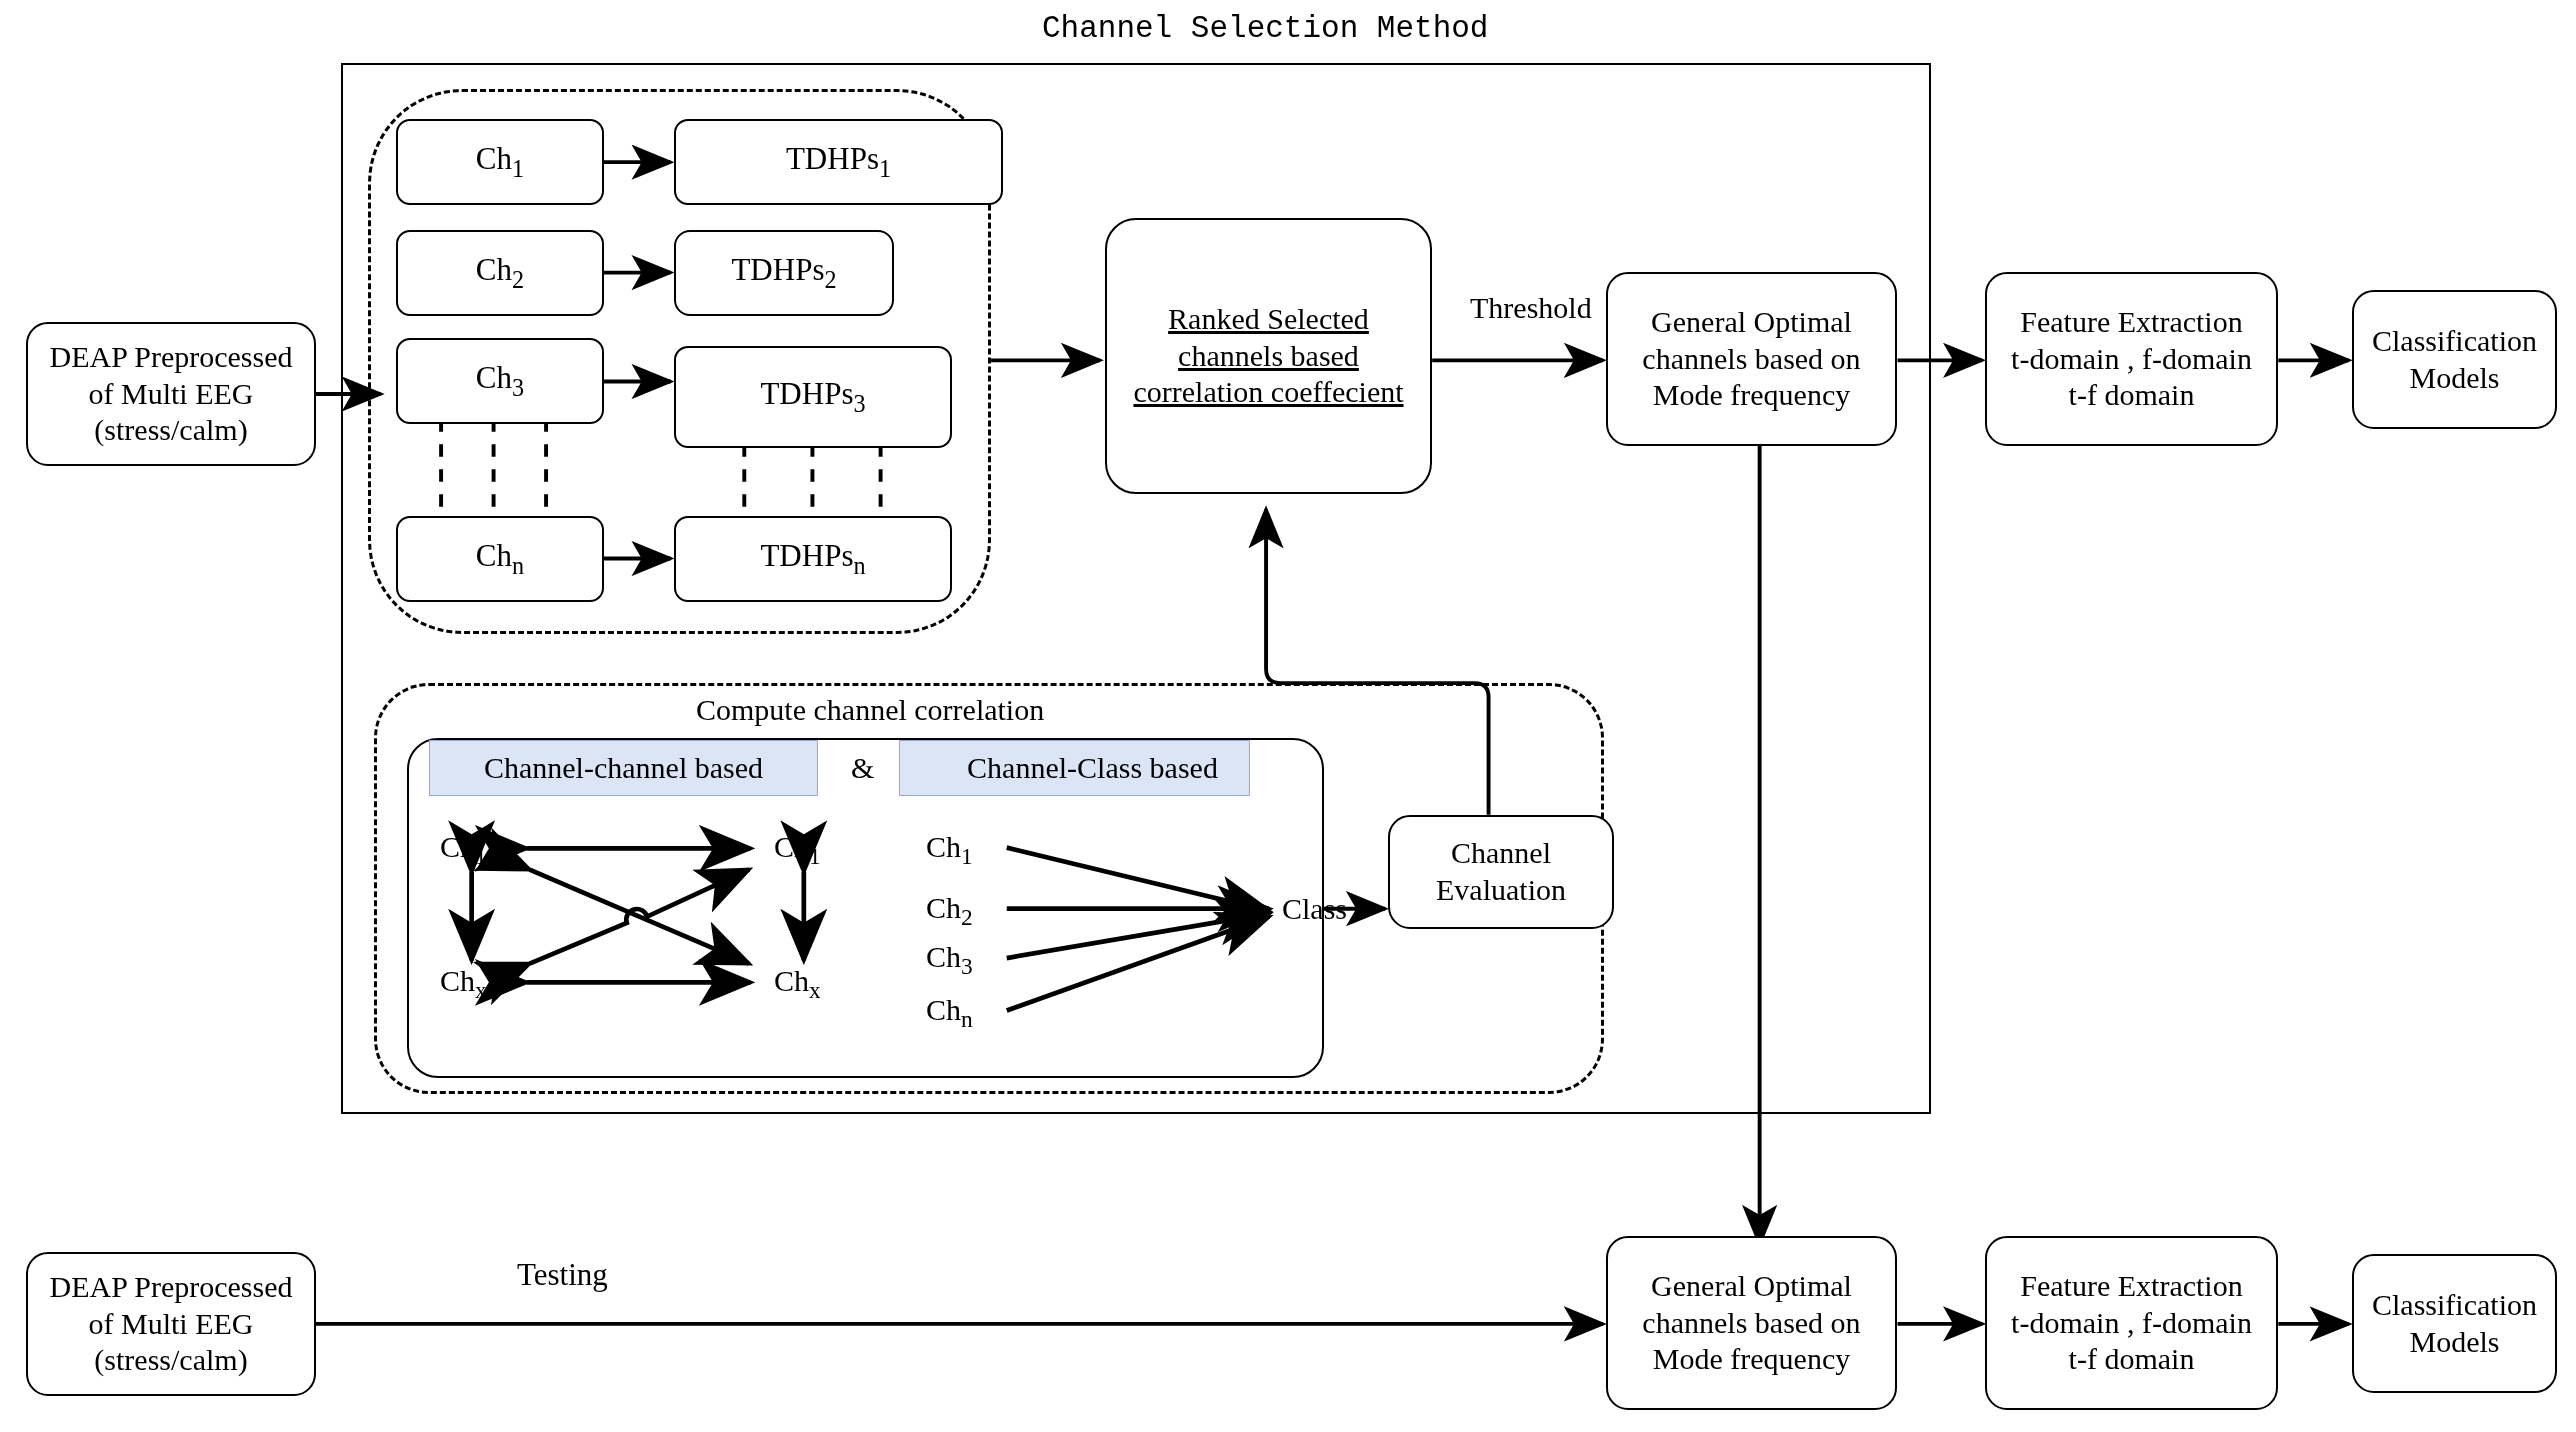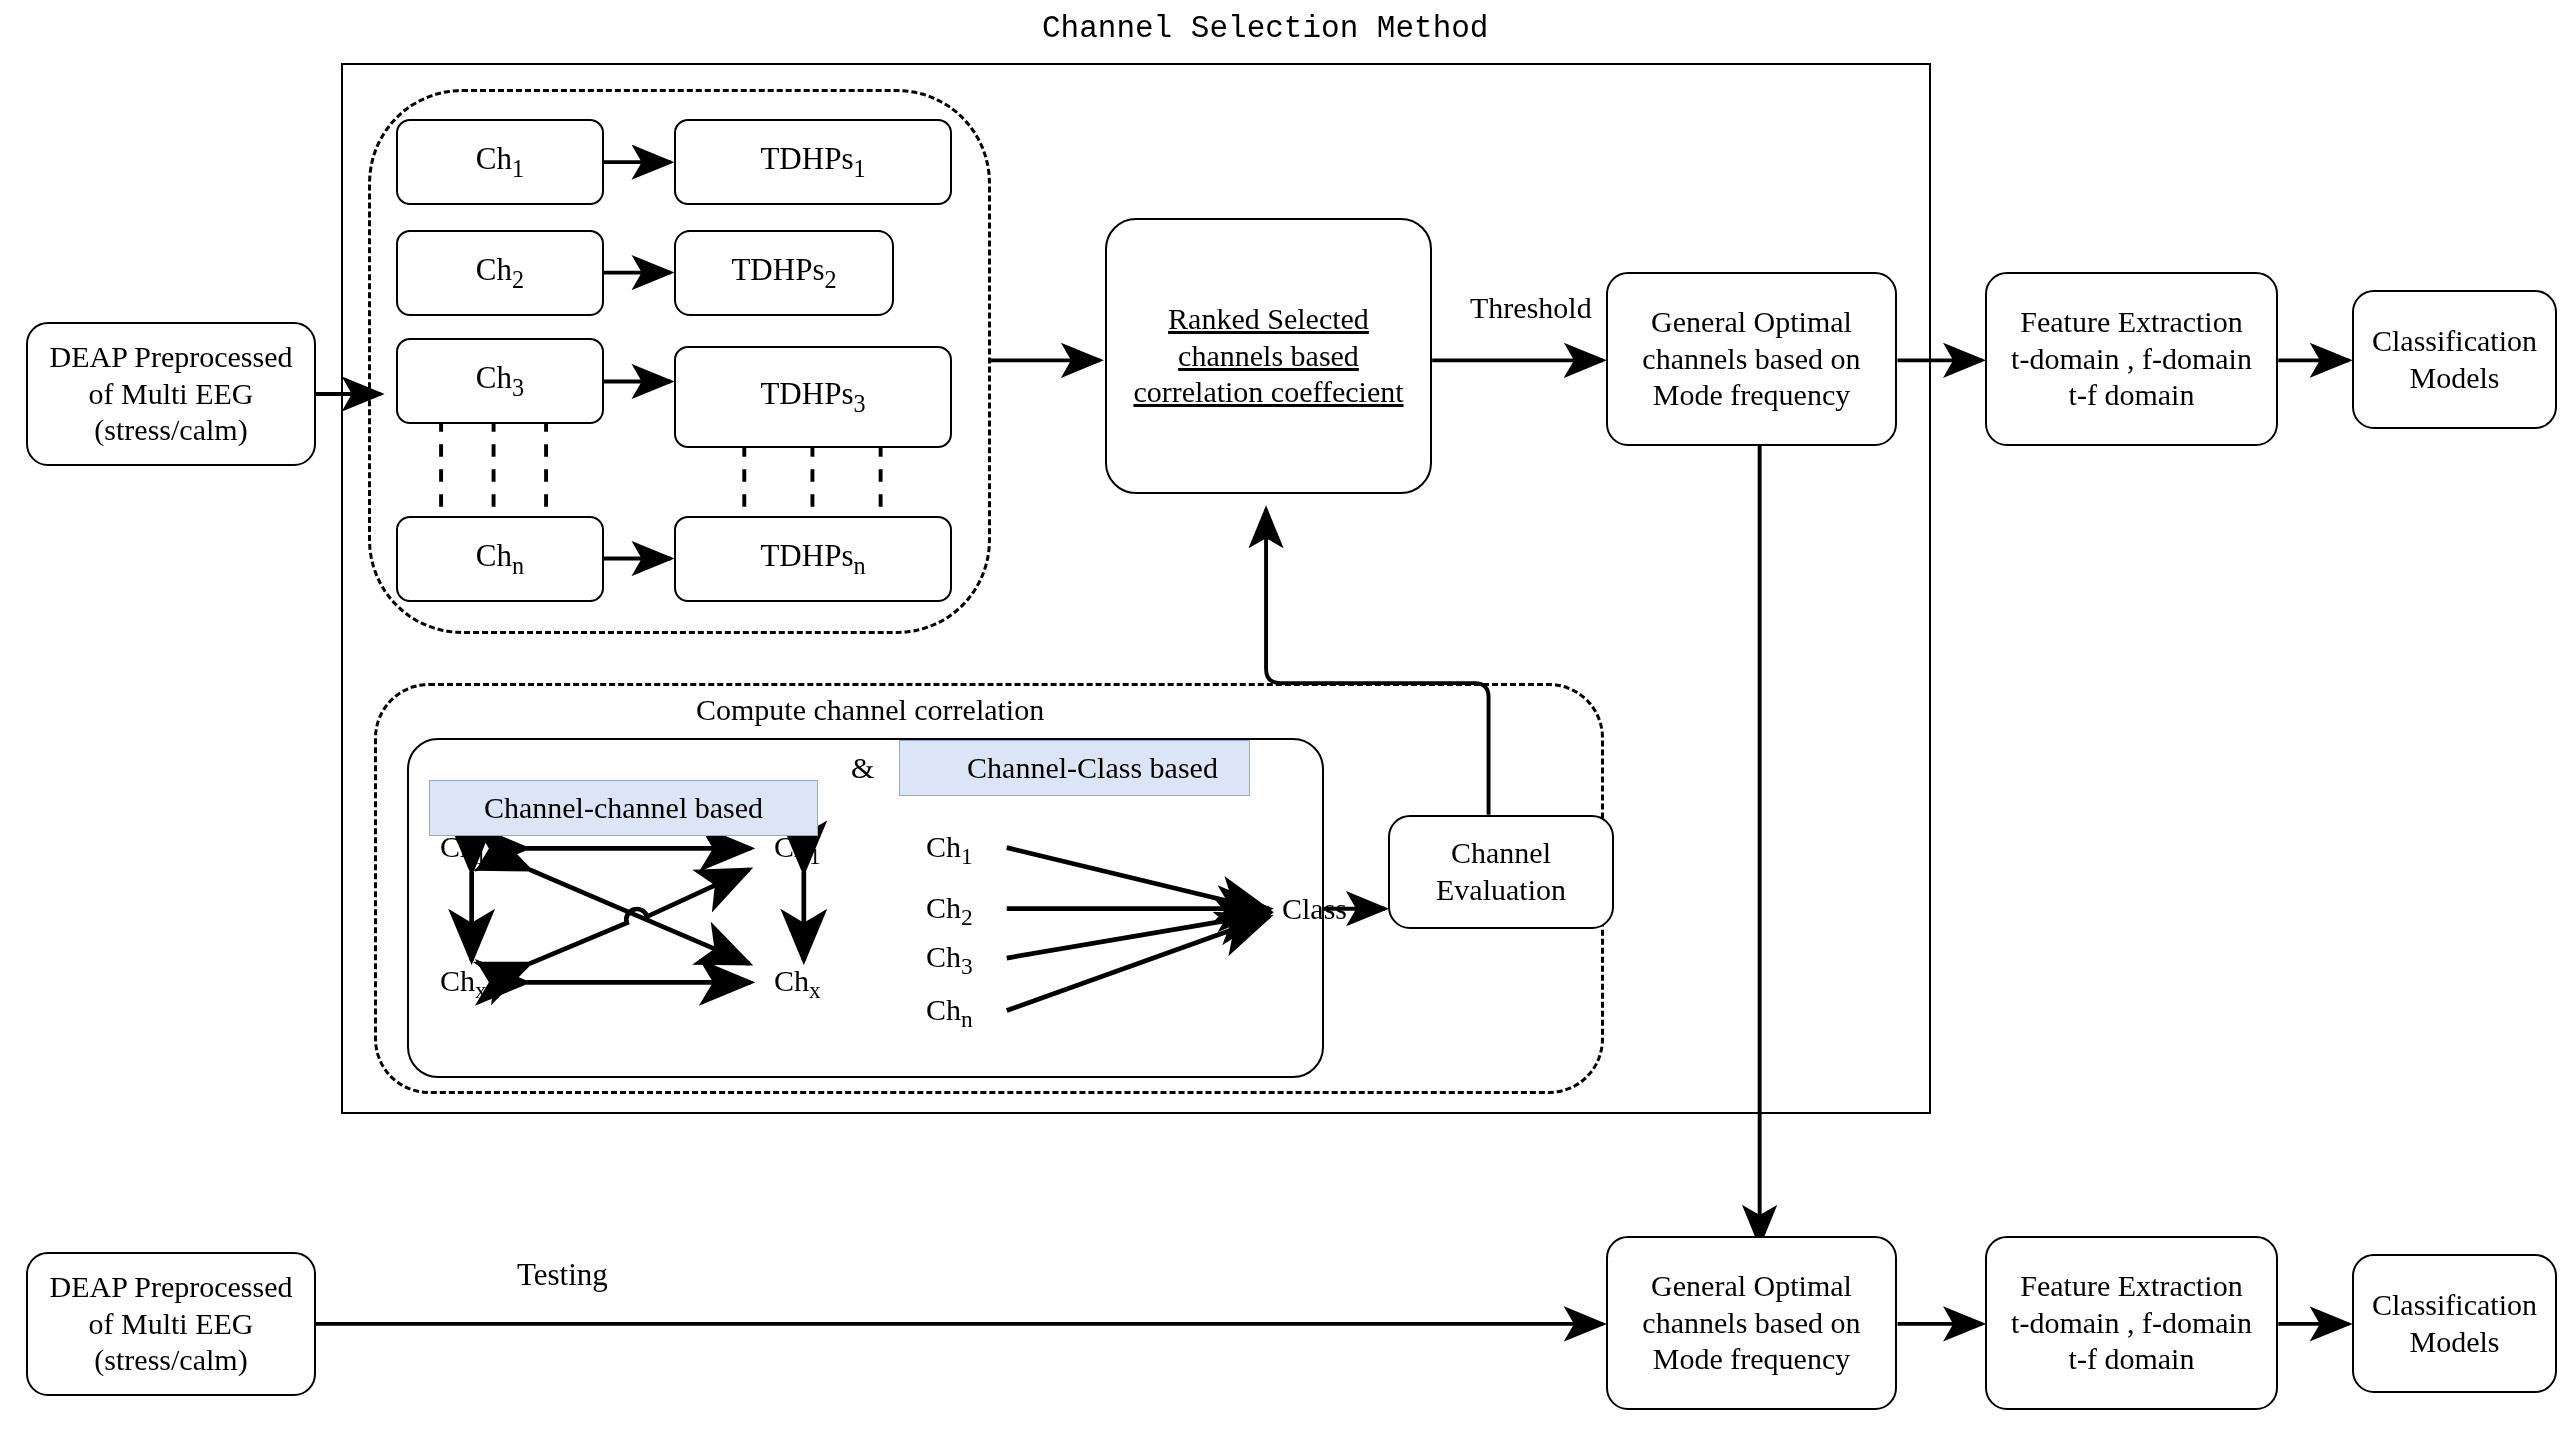--- a/index.html
+++ b/index.html
@@ -152,21 +152,21 @@
   <div class="node rr-s" style="left:396px;top:230px;width:208px;height:86px;font-size:31px;">
     <span><span>Ch</span><span class="sub">2</span></span>
   </div>
   <div class="node rr-s" style="left:396px;top:338px;width:208px;height:86px;font-size:31px;">
     <span><span>Ch</span><span class="sub">3</span></span>
   </div>
   <div class="node rr-s" style="left:396px;top:516px;width:208px;height:86px;font-size:31px;">
     <span><span>Ch</span><span class="sub">n</span></span>
   </div>
 
-  <div class="node rr-s" style="left:674px;top:119px;width:278px;height:86px;font-size:31px;">
+  <div class="node rr-s" style="left:674px;top:119px;width:329px;height:86px;font-size:31px;">
     <span><span>TDHPs</span><span class="sub">1</span></span>
   </div>
   <div class="node rr-s" style="left:674px;top:230px;width:220px;height:86px;font-size:31px;border-radius:16px;">
     <span><span>TDHPs</span><span class="sub">2</span></span>
   </div>
   <div class="node rr-s" style="left:674px;top:346px;width:278px;height:102px;font-size:31px;">
     <span><span>TDHPs</span><span class="sub">3</span></span>
   </div>
   <div class="node rr-s" style="left:674px;top:516px;width:278px;height:86px;font-size:31px;font-family:Liberation Serif, serif;">
     <span><span>TDHPs</span><span class="sub">n</span></span>
@@ -204,21 +204,21 @@
       <span class="lbl">Models</span>
     </div>
   </div>
 
   <div class="dashbox" style="left:374px;top:683px;width:1230px;height:411px;border-radius:55px;"></div>
 
   <div class="freetext" style="left:696px;top:693px;font-size:30px;">Compute channel correlation</div>
 
   <div class="node rr-l" style="left:407px;top:738px;width:917px;height:340px;background:transparent;"></div>
 
-  <div class="chip" style="left:429px;top:740px;width:389px;height:56px;font-size:30px;margin-top:40px;">
+  <div class="chip" style="left:429px;top:740px;width:389px;height:56px;font-size:30px;">
     <span>Channel-channel based</span>
   </div>
   <div class="freetext" style="left:851px;top:751px;font-size:30px;">&amp;</div>
   <div class="chip" style="left:899px;top:740px;width:351px;height:56px;font-size:30px;padding-left:36px;">
     <span>Channel-Class based</span>
   </div>
 
   <div class="freetext" style="left:440px;top:830px;font-size:30px;">
     <span>Ch</span><span class="sub">1</span>
   </div>

